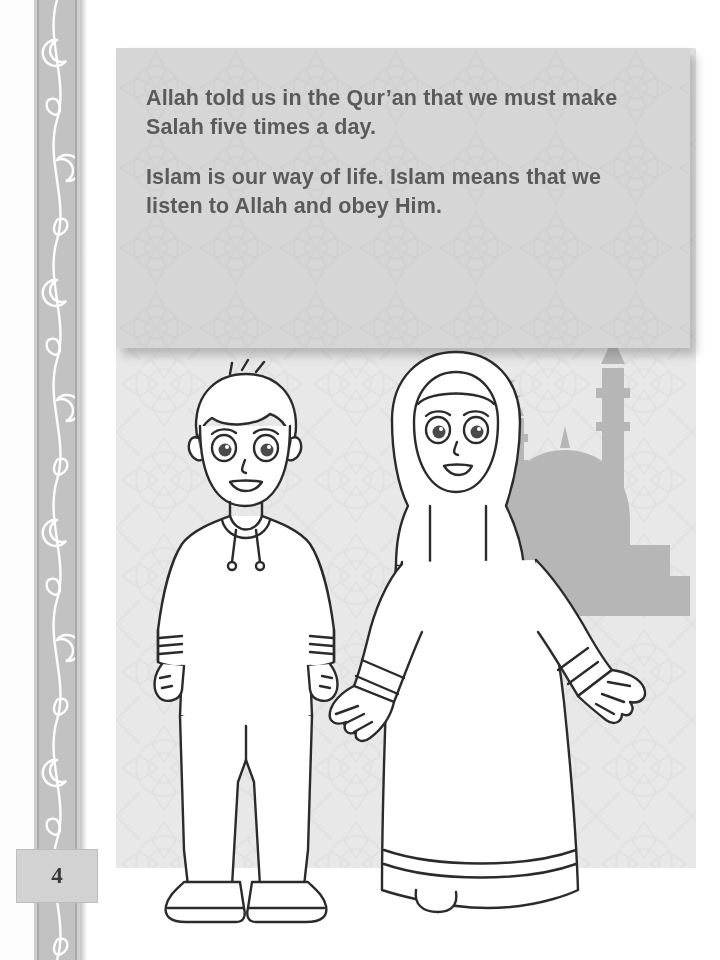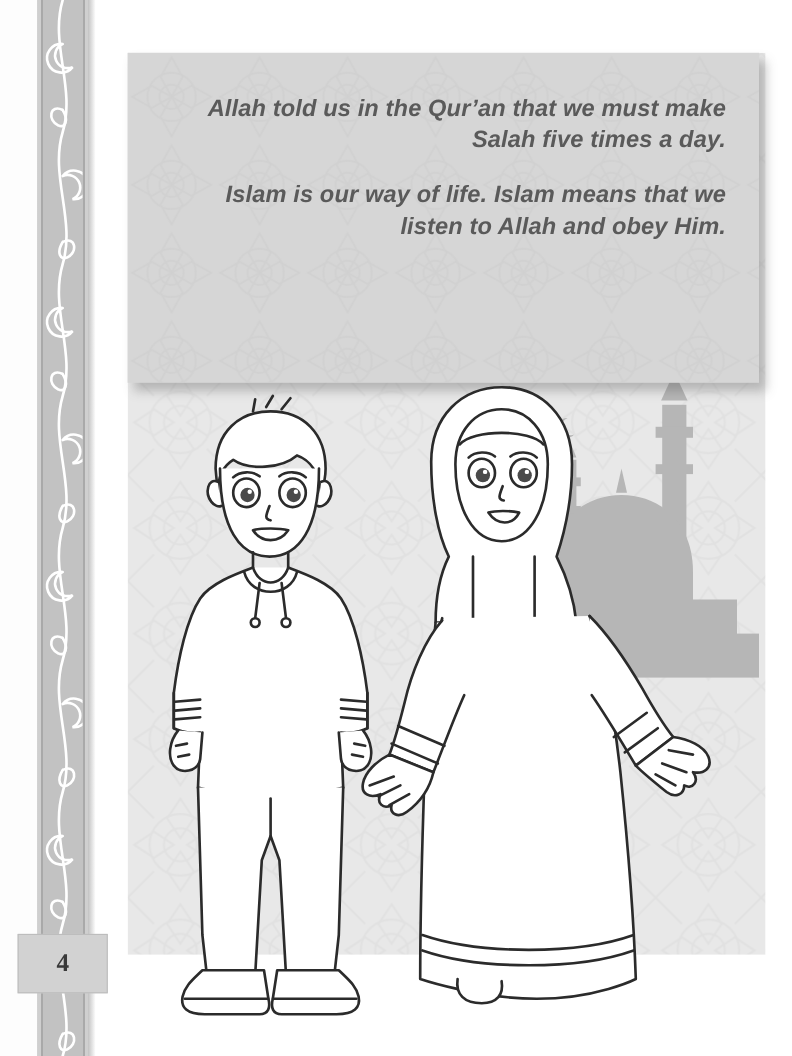--- a/index.html
+++ b/index.html
@@ -95,24 +95,23 @@
   .text-panel .panel-texture {
     position: absolute;
     inset: 0;
     opacity: 0.5;
   }
   .panel-text {
     position: absolute;
     inset: 0;
     padding: 36px 30px 0 30px;
     box-sizing: border-box;
-    text-align: right;
+    text-align: left;
     color: #5a5a5a;
     font-weight: bold;
-    font-style: italic;
     font-size: 21.5px;
     line-height: 1.33;
     letter-spacing: 0.1px;
   }
   .panel-text p {
     margin: 0 0 22px 0;
   }
   .panel-text p:last-child { margin-bottom: 16px; }
 
   

